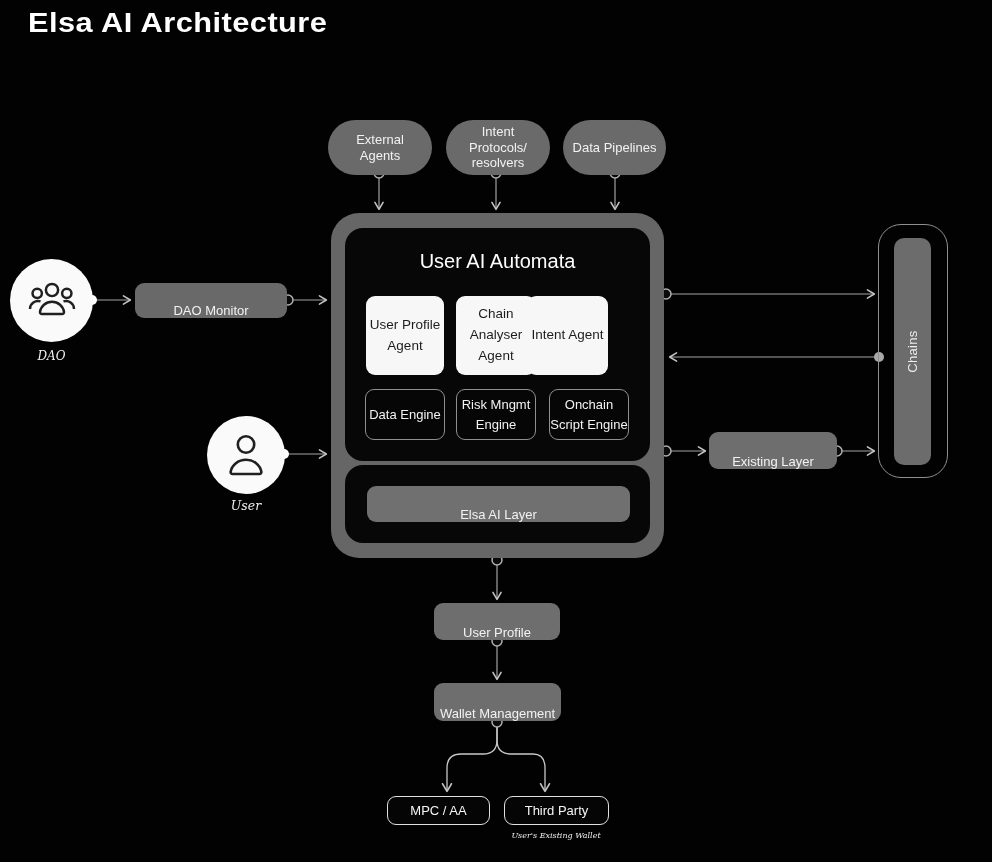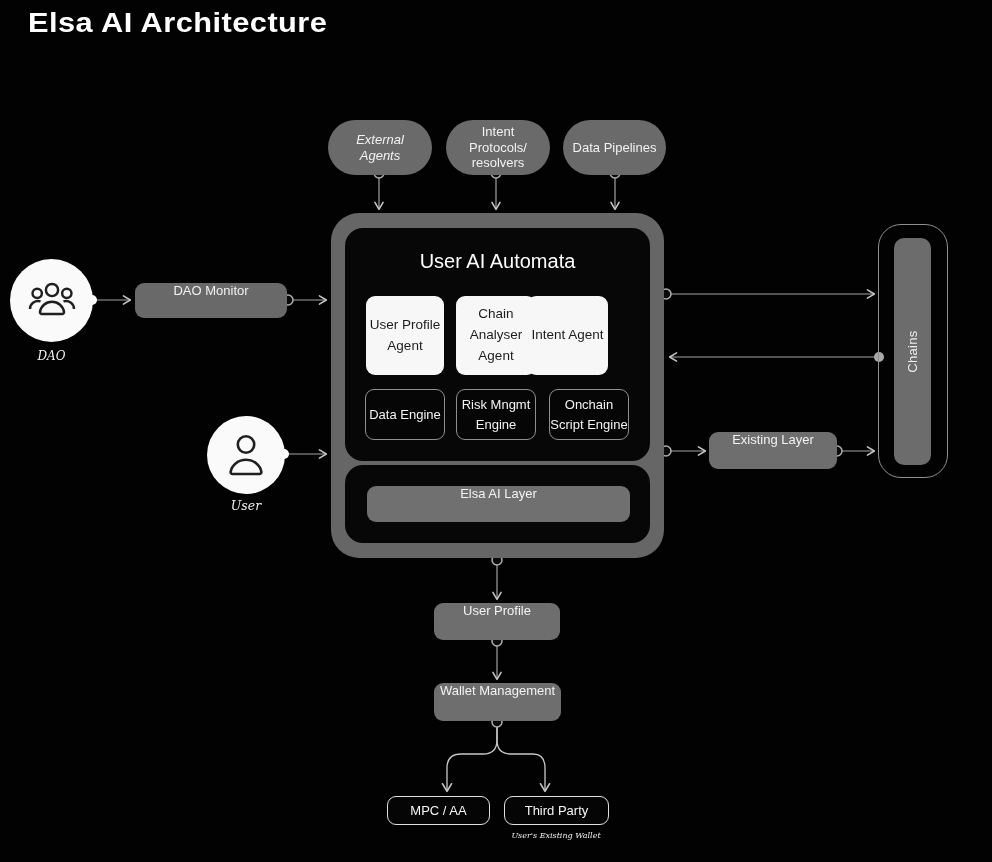--- a/index.html
+++ b/index.html
@@ -1,21 +1,21 @@
 <!DOCTYPE html>
 <html><head>
 <meta charset="utf-8">
 <style>
   * { margin:0; padding:0; box-sizing:border-box; }
   html,body { background:#000; }
   .canvas { position:relative; width:992px; height:862px; background:#020202; font-family:"Liberation Sans", sans-serif; overflow:hidden; color:#fff; }
   .abs { position:absolute; }
   .page-title { left:28px; top:8px; font-size:27px; font-weight:800; letter-spacing:0.4px; color:#fff; transform:scaleX(1.14); transform-origin:left center; white-space:nowrap; }
   .pill { background:#6a6a6a; border-radius:28px; color:#f2f2f2; font-size:13px; line-height:1.22; display:flex; align-items:center; justify-content:center; text-align:center; }
-  .graybox { background:#6e6e6e; border-radius:9px; color:#f2f2f2; font-size:13px; display:flex; align-items:flex-start; justify-content:center; text-align:center; }
+  .graybox { background:#6e6e6e; border-radius:9px; color:#f2f2f2; font-size:13px; display:flex; align-items:flex-end; justify-content:center; text-align:center; }
   .frame { background:#666666; border-radius:28px; }
   .panel { position:absolute; background:#070707; border-radius:18px; }
   .automata-title { left:345px; top:250px; width:305px; text-align:center; font-size:20px; font-weight:500; color:#fdfdfd; }
   .whitebox { background:#f7f7f7; border-radius:9px; color:#1d1d1d; font-size:13.5px; line-height:1.55; display:flex; align-items:center; justify-content:center; text-align:center; }
   .darkbox { background:#060606; border:1px solid #8f8f8f; border-radius:9px; color:#f2f2f2; font-size:13px; line-height:1.5; display:flex; align-items:center; justify-content:center; text-align:center; }
   .circle-node { background:#fafafa; border-radius:50%; display:flex; align-items:center; justify-content:center; }
   .script { font-family:"DejaVu Serif", serif; font-style:italic; color:#f0f0f0; text-align:center; }
   .chains-outer { border:1.5px solid #8f8f8f; border-radius:23px; }
   .chains-inner { background:#6c6c6c; border-radius:10px; display:flex; align-items:center; justify-content:center; }
   .chains-text { transform:rotate(-90deg); font-size:13px; color:#ededed; letter-spacing:0.3px; white-space:nowrap; }
@@ -66,21 +66,21 @@
         <circle cx="497" cy="641" r="5"></circle>
         <circle cx="497" cy="722" r="5"></circle>
       </g>
       <circle cx="879" cy="357" r="5" fill="#a8a8a8"></circle>
       <circle cx="92" cy="300" r="5" fill="#ffffff"></circle>
       <circle cx="284" cy="454" r="5" fill="#ffffff"></circle>
     </g>
   </svg>
 
   <div class="abs pill" style="left:328px; top:120px; width:104px; height:55px;">
-      <span style="width:72px;font-style:italic;">External Agents</span>
+      <span style="width:72px;">External Agents</span>
     </div>
   <div class="abs pill" style="left:446px; top:120px; width:104px; height:55px;">
       <span style="width:76px;">Intent Protocols/ resolvers</span>
     </div>
   <div class="abs pill" style="left:563px; top:120px; width:103px; height:55px;">
       <span>Data Pipelines</span>
     </div>
 
   <div class="abs frame" style="left:331px; top:213px; width:333px; height:345px;">
     <div class="panel" style="left:14px; top:15px; width:305px; height:233px;"></div>

